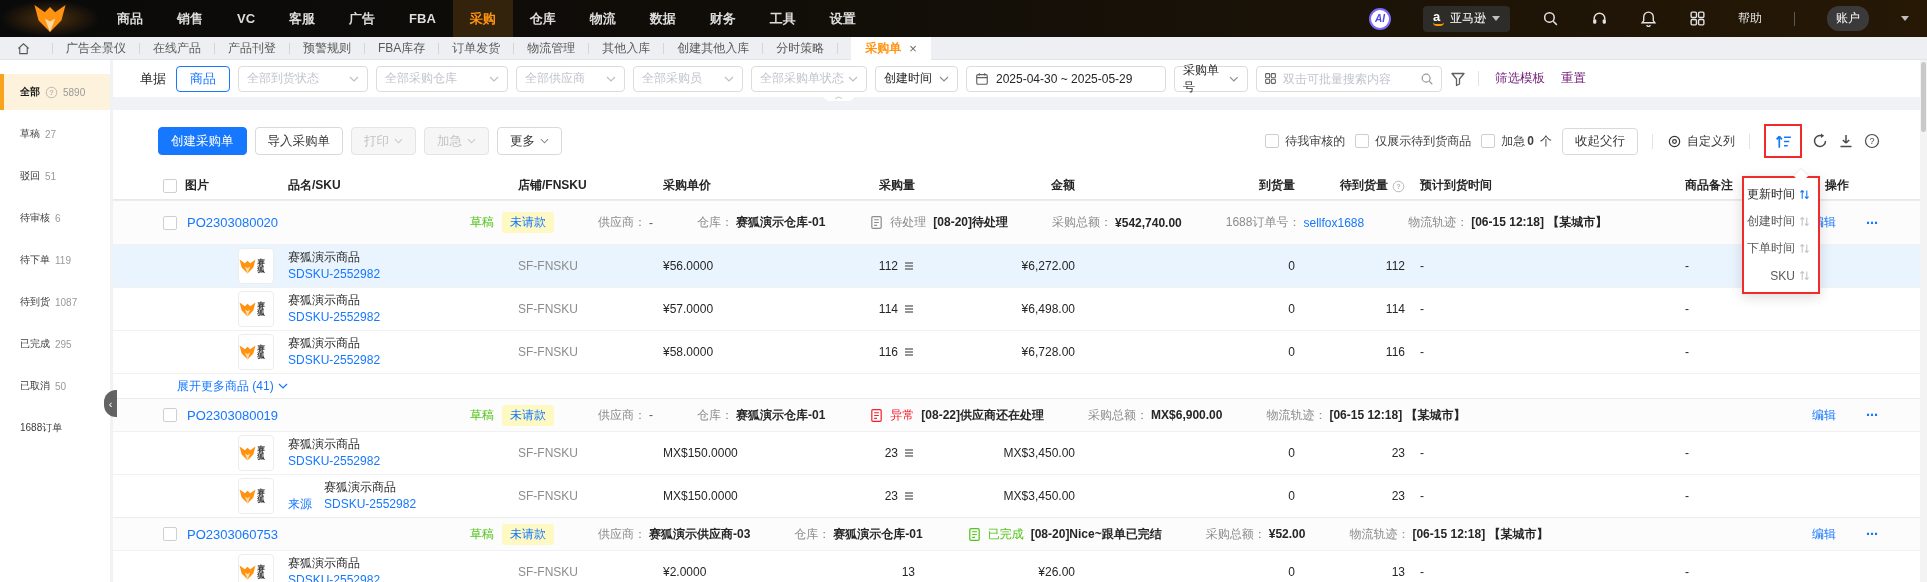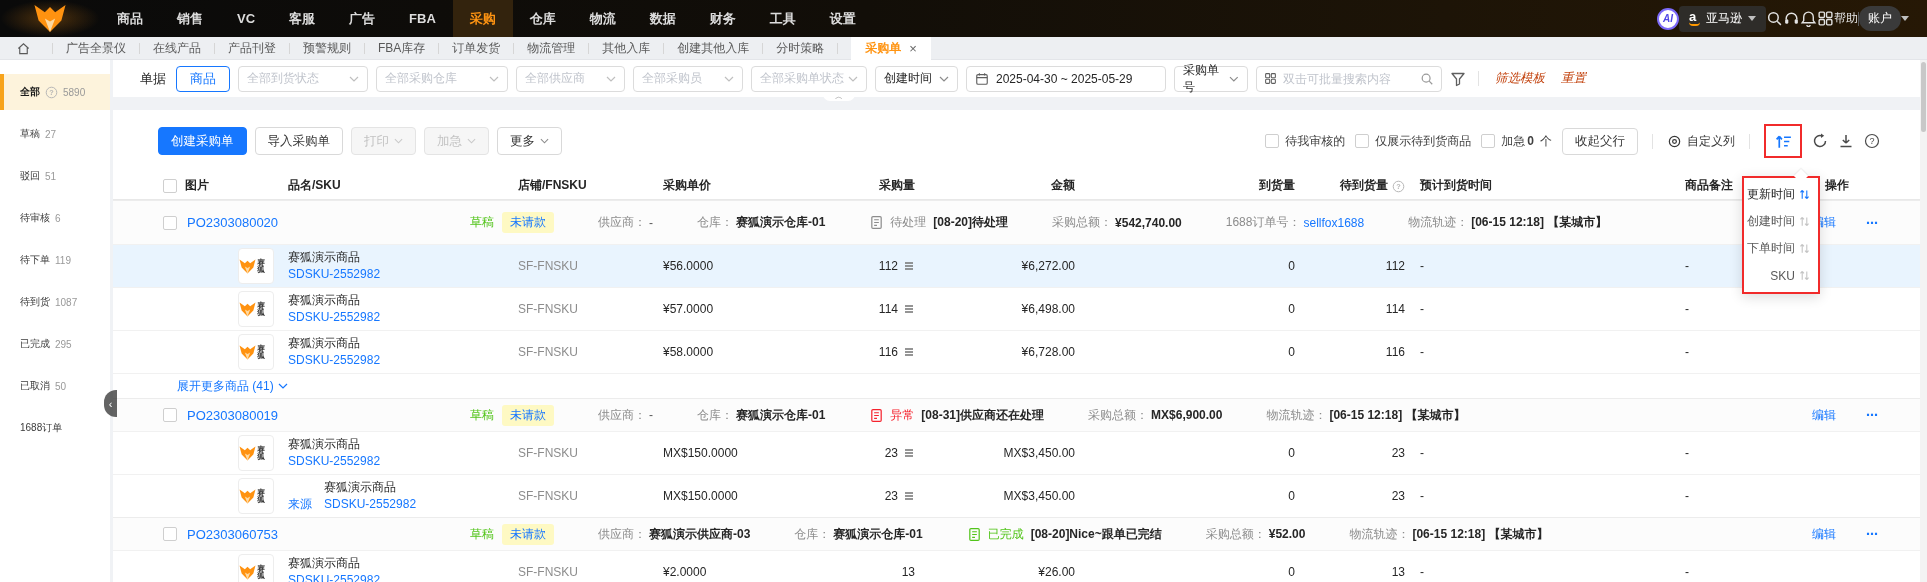--- a/index.html
+++ b/index.html
@@ -8,21 +8,21 @@
 
   
   #topnav { position:absolute; left:0; top:0; width:1927px; height:37px;
     background:linear-gradient(90deg,#0a0a0a 0%,#120e08 45%,#1d1407 75%,#261805 100%);
     display:flex; align-items:center; z-index:50; }
   .logo-wrap { width:100px; display:flex; justify-content:center; align-items:center;
     background:radial-gradient(ellipse at center,rgba(255,150,20,.28),transparent 70%); height:37px; }
   .nav-items { display:flex; align-items:center; height:37px; }
   .nav-item { padding:0 17px; height:37px; display:flex; align-items:center; color:#dddddd; font-size:13px; font-weight:700; cursor:pointer; }
   .nav-item.active { background:#33230d; color:#ff9412; }
-  .nav-right { margin-left:auto; display:flex; align-items:center; gap:0; padding-right:18px; color:#e3e3e3; }
+  .nav-right { margin-left:auto; display:flex; align-items:center; gap:32px; padding-right:18px; color:#e3e3e3; }
   .ai-badge { width:22px; height:22px; border-radius:50%; background:#fff; border:2px solid #7d6bfa; color:#4f46e5; font-weight:700; font-style:italic; font-size:10px; display:flex; align-items:center; justify-content:center; }
   .mkt-pill { background:#2e2c29; border-radius:4px; height:26px; display:flex; align-items:center; gap:6px; padding:0 10px; color:#fff; font-size:12px; }
   .amz-a { position:relative; color:#fff; font-weight:700; font-size:13px; line-height:10px; }
   .amz-smile { display:block; width:11px; height:4px; border-bottom:2px solid #ff9900; border-radius:0 0 9px 9px; }
   .caret-dn { width:0; height:0; border-left:4px solid transparent; border-right:4px solid transparent; border-top:5px solid #bfbfbf; display:inline-block; }
   .nav-div { width:1px; height:14px; background:#5a5a5a; }
   .acct-pill { background:#3a3a3a; border-radius:12px; padding:4px 9px; color:#fff; font-size:12px; }
   .nav-help { font-size:12px; color:#e3e3e3; }
 
   
@@ -49,21 +49,21 @@
   .sel { height:26px; border:1px solid #dcdcdc; border-radius:4px; background:#fff; display:flex; align-items:center; justify-content:space-between; padding:0 8px; cursor:pointer; flex:0 0 auto; }
   .sel-t { color:#c0c4cc; }
   .sel-t.dark { color:#262626; }
   .w130{width:130px}.w120{width:132px}.w109{width:109px}.w110{width:110px}.w116{width:116px}.w83{width:83px}.w74{width:74px}
   .sel.date { width:200px; justify-content:flex-start; gap:7px; color:#262626; }
   .searchbox { width:186px; height:26px; border:1px solid #dcdcdc; border-radius:4px; background:#fff; display:flex; align-items:center; padding:0 7px; gap:6px; }
   .searchbox input { border:none; outline:none; flex:1; min-width:0; font-size:12px; font-family:inherit; color:#262626; }
   .searchbox input::placeholder { color:#c0c4cc; }
   .ficon { color:#5f5f5f; display:flex; align-items:center; }
   .f-div { width:1px; height:15px; background:#e3e3e3; margin:0 4px; }
-  .f-txtbtn { color:#c2410c; font-size:12.5px; cursor:pointer; padding:0 4px; white-space:nowrap;font-style:italic; }
+  .f-txtbtn { color:#701a75; font-size:12.5px; cursor:pointer; padding:0 4px; white-space:nowrap; }
   #collapse-tab { position:absolute; left:823px; top:92px; width:32px; height:9px; background:#fff; border-radius:0 0 7px 7px; display:flex; align-items:center; justify-content:center; color:#9a9a9a; font-size:8px; z-index:20; cursor:pointer; }
 
   
   #maincard { position:absolute; left:113px; top:110px; width:1814px; height:472px; background:#fff; overflow:hidden; }
   #toolbar { height:62px; display:flex; align-items:center; padding:0 47px 0 45px; gap:8px; }
   .btn { height:28px; border:1px solid #d9d9d9; border-radius:4px; background:#fff; color:#383838; font-size:12.5px; display:flex; align-items:center; justify-content:center; padding:0 12px; gap:5px; cursor:pointer; white-space:nowrap; }
   .btn-primary { background:#1677ff; border-color:#1677ff; color:#fff; }
   .btn-disabled { background:#f6f6f6; border-color:#e4e4e4; color:#c3c3c3; cursor:not-allowed; }
   .tb-right { margin-left:auto; display:flex; align-items:center; gap:10px; }
   .cb { width:14px; height:14px; border:1px solid #cfcfcf; border-radius:2px; background:#fff; display:inline-block; flex:0 0 auto; cursor:pointer; }
@@ -659,21 +659,21 @@
         <span class="lbl">仓库：</span>
         <span class="val">赛狐演示仓库-01</span>
       </span>
     <span class="fld state-error">
       <span class="sicon">
           <svg class="ic" width="15" height="15">
             <use href="#i-doc"></use>
           </svg>
         </span>
       <span class="dstate">异常</span>
-      <span class="val">[08-31]供应商还在处理</span>
+      <span class="val">[08-22]供应商还在处理</span>
     </span>
     <span class="fld">
         <span class="lbl">采购总额：</span>
         <span class="val">MX$6,900.00</span>
       </span>
     <span class="fld">
         <span class="lbl">物流轨迹：</span>
         <span class="val">[06-15 12:18] 【某城市】</span>
       </span>
     <span class="gr-actions">

